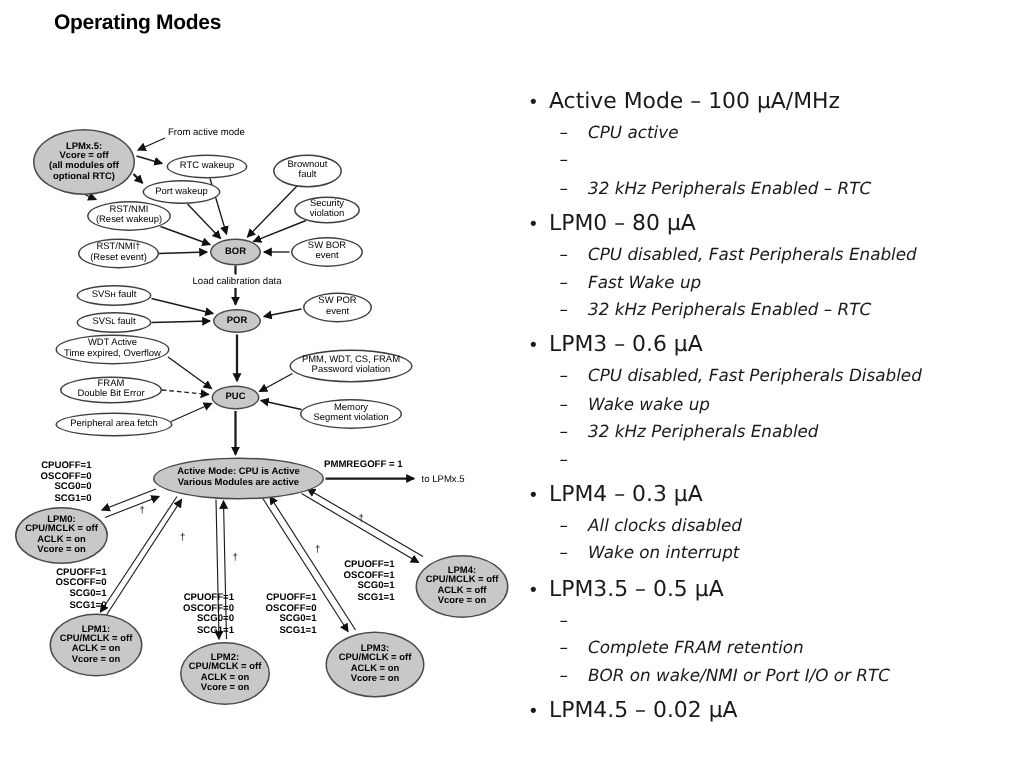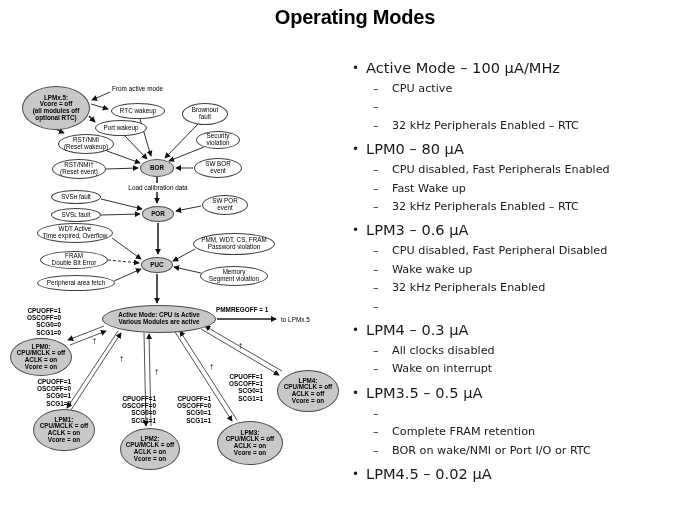--- a/index.html
+++ b/index.html
@@ -1,29 +1,29 @@
 <!DOCTYPE html>
 <html><head>
 <meta charset="utf-8">
 <style>
   html,body{margin:0;padding:0;background:#fff;}
   #page{position:relative;width:674px;height:506px;background:#ffffff;overflow:hidden;
         font-family:"Liberation Sans",sans-serif;color:#111;}
   
-  #title{position:absolute;left:0;right:0;top:6px;text-align:center;
-         font-size:20px;font-weight:bold;letter-spacing:-0.2px;color:#000;margin-left:36px;}
+  #title{position:absolute;left:0;right:0;top:6px;text-align:left;
+         font-size:14px;font-weight:bold;letter-spacing:-0.2px;color:#000;margin-left:36px;}
   
   #modes-list{position:absolute;left:345px;top:54px;width:326px;
               font-family:"DejaVu Sans",sans-serif;color:#1a1a1a;}
   .l1{display:flex;font-size:14.6px;line-height:17px;margin:5px 0 3px 0;}
   .l1 .mk{width:14px;padding-left:7px;flex:none;font-size:12px;line-height:18px;}
   .l1 .tx{flex:1;}
   .l2{display:flex;font-size:11.2px;line-height:18.4px;padding-left:28px;}
   .l2 .mk{width:19px;flex:none;}
-  .l2 .tx{flex:1;}
+  .l2 .tx{flex:1;font-style:italic;}
   
   #diagram{position:absolute;left:0;top:0;width:674px;height:506px;}
   .node{position:absolute;border-radius:50%;display:flex;align-items:center;justify-content:center;
         text-align:center;font-family:"Liberation Sans",sans-serif;font-size:6.3px;line-height:1.06;
         color:#000;box-sizing:border-box;}
   .node span{white-space:pre-line;display:block;}
   .node.white{background:#ffffff;border:1px solid #3f3f3f;}
   .node.gray{background:#c8c8c8;border:1.6px solid #4a4a4a;}
   .node.thick{border-width:1.8px;}
   .node.nb{font-weight:bold;}
@@ -254,21 +254,21 @@
       <div class="l2">
         <span class="mk">–</span>
         <span class="tx">32 kHz Peripherals Enabled – RTC</span>
       </div>
       <div class="l1">
         <span class="mk">•</span>
         <span class="tx">LPM3 – 0.6 µA</span>
       </div>
       <div class="l2">
         <span class="mk">–</span>
-        <span class="tx">CPU disabled, Fast Peripheral Disabled</span>
+        <span class="tx">CPU disabled, Fast Peripherals Disabled</span>
       </div>
       <div class="l2">
         <span class="mk">–</span>
         <span class="tx">Wake wake up</span>
       </div>
       <div class="l2">
         <span class="mk">–</span>
         <span class="tx">32 kHz Peripherals Enabled</span>
       </div>
       <div class="l2">

